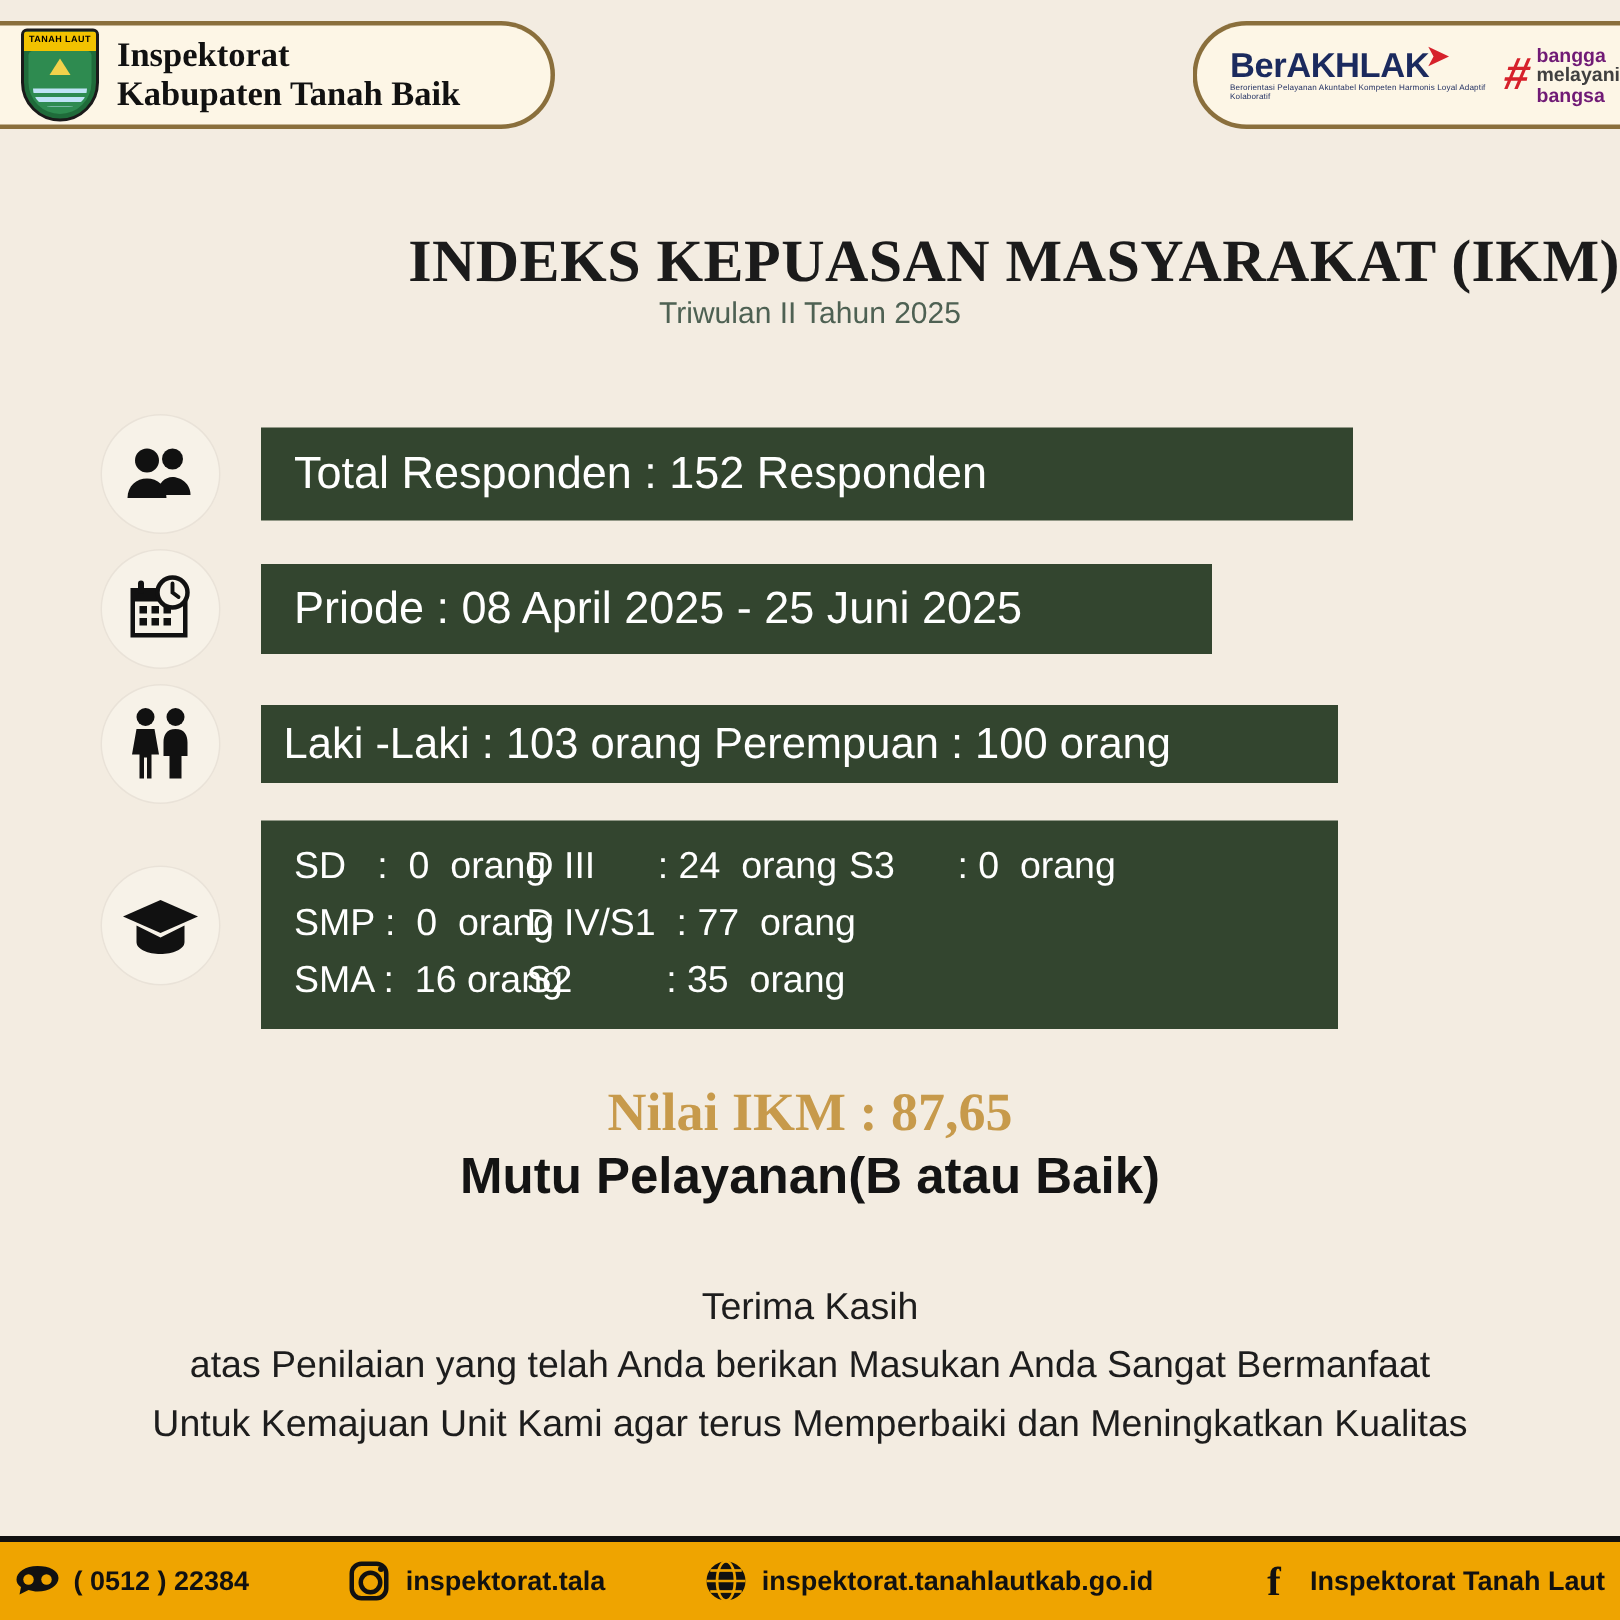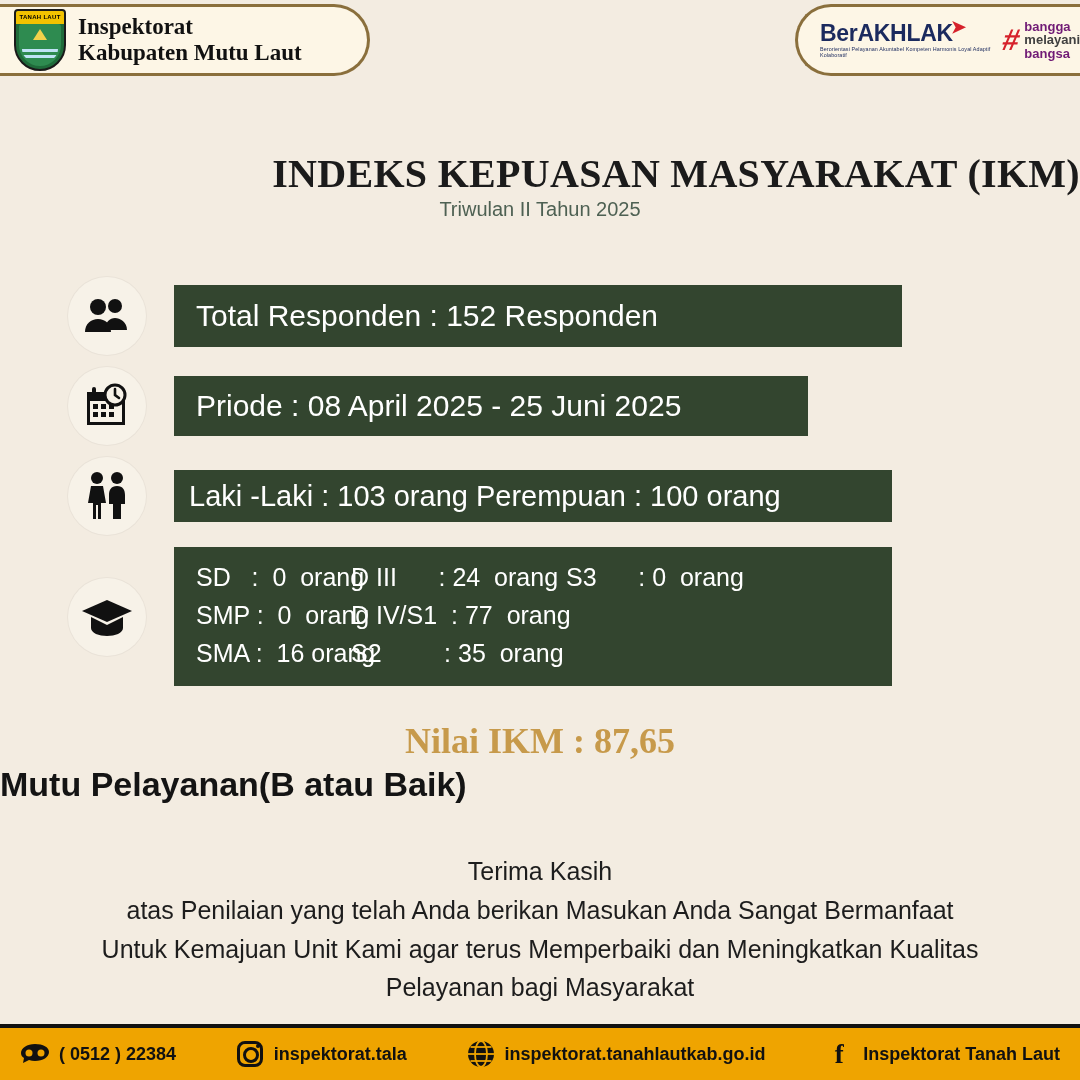--- a/index.html
+++ b/index.html
@@ -7,21 +7,21 @@
   body {
     font-family: "Liberation Sans", sans-serif;
     background: #f3ece1;
     position: relative;
     overflow: hidden;
   }
 
   
   .header {
     position: absolute;
-    top: 0; left: 0; right: 0;
+    top: 10px; left: 0; right: 0;
     height: 82px;
   }
   .header-left {
     position: absolute;
     left: 0; top: 4px;
     width: 370px; height: 72px;
     background: #fdf6e6;
     border: 3px solid #8a6f3c;
     border-left: none;
     border-radius: 0 40px 40px 0;
@@ -166,20 +166,21 @@
   .nilai {
     position: absolute; top: 720px; left: 0; right: 0;
     text-align: center;
     font-family: "Liberation Serif", serif;
     font-weight: bold;
     font-size: 36px;
     color: #c79a4b;
   }
   .mutu {
     position: absolute; top: 765px; left: 0; right: 0;
+    text-align: center;
     font-size: 34px;
     font-weight: bold;
     color: #141414;
   }
 
   
   .thanks {
     position: absolute; top: 852px; left: 0; right: 0;
     text-align: center;
     font-size: 25px;
@@ -189,21 +190,21 @@
 
   
   .footer {
     position: absolute; left: 0; right: 0; bottom: 0;
     height: 56px;
     background: #efa400;
     border-top: 4px solid #111;
     display: flex;
     align-items: center;
     justify-content: space-between;
-    padding: 0 20px;
+    padding: 0 10px;
   }
   .f-item { display: flex; align-items: center; gap: 9px; }
   .f-item .f-text { font-size: 18px; font-weight: bold; color: #111; }
   .f-ico { width: 30px; height: 30px; display: flex; align-items: center; justify-content: center; }
   .ig-box {
     width: 26px; height: 26px; border: 3px solid #111; border-radius: 8px;
     position: relative;
   }
   .ig-box::after {
     content: ""; position: absolute; width: 10px; height: 10px;
@@ -225,21 +226,21 @@
 <div class="header">
   <div class="header-left">
     <div class="crest">
       <div class="crest-top">TANAH LAUT</div>
       <div class="crest-body"></div>
       <div class="crest-star"></div>
       <div class="crest-wave"></div>
     </div>
     <div class="title-block">
       <div>Inspektorat</div>
-      <div>Kabupaten Mutu Laut</div>
+      <div>Kabupaten Tanah Baik</div>
     </div>
   </div>
 
   <div class="header-right">
     <div class="berakhlak">
       <div class="ba-main">
         <span>BerAKHLAK</span>
         <span class="arrow">➤</span>
       </div>
       <div class="ba-sub">Berorientasi Pelayanan Akuntabel Kompeten Harmonis Loyal Adaptif Kolaboratif</div>
@@ -331,21 +332,20 @@
   </div>
 </div>
 
 <div class="nilai">Nilai IKM : 87,65</div>
 <div class="mutu">Mutu Pelayanan(B atau Baik)</div>
 
 <div class="thanks">
   <div>Terima Kasih</div>
   <div>atas Penilaian yang telah Anda berikan Masukan Anda Sangat Bermanfaat</div>
   <div>Untuk Kemajuan Unit Kami agar terus Memperbaiki dan Meningkatkan Kualitas</div>
-  <div>Pelayanan bagi Masyarakat</div>
 </div>
 
 <div class="footer">
   <div class="f-item">
     <span class="f-ico">
       <svg width="30" height="22" viewBox="0 0 30 22" aria-hidden="true">
         <path d="M15 1C7 1 1 5 1 10c0 2 1 4 3 5l-1 5 6-3c2 .6 4 1 6 1 8 0 14-4 14-9S23 1 15 1z" fill="#111"></path>
         <circle cx="9" cy="10" r="3.5" fill="#efa400"></circle>
         <circle cx="21" cy="10" r="3.5" fill="#efa400"></circle>
       </svg>

